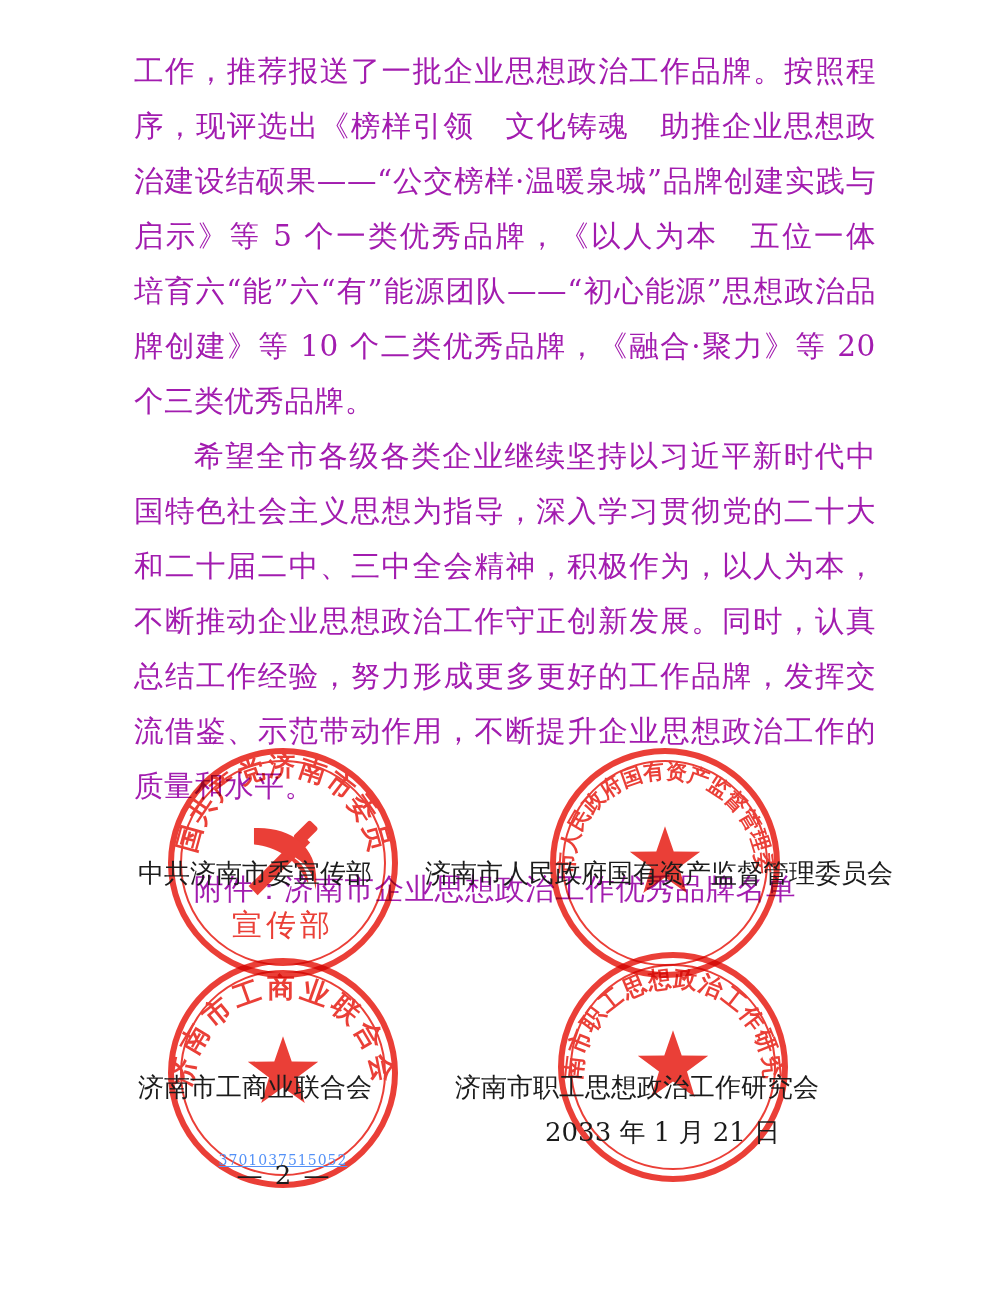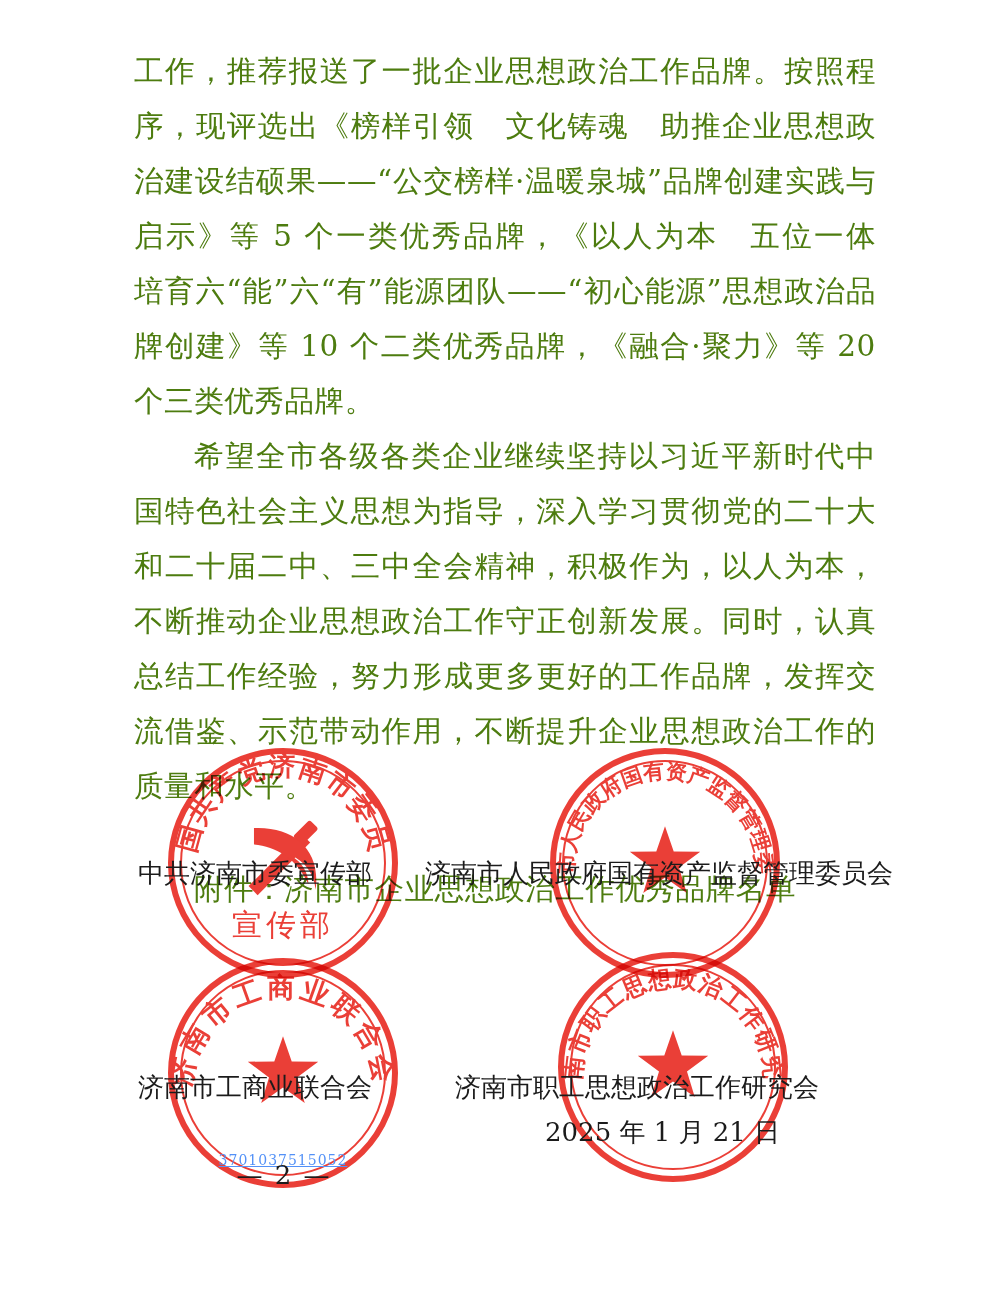--- a/index.html
+++ b/index.html
@@ -30,21 +30,21 @@
     width: 742px;
   }
 
   .para {
     font-size: 29.5px;
     line-height: 55px;
     letter-spacing: 0.6px;
     text-align: justify;
     text-justify: inter-ideograph;
     margin: 0 0 0 0;
-    color: #4d7c0f;
+    color: #a21caf;
   }
   .para.indent {
     text-indent: 60px;
   }
   .para.attachment {
     text-indent: 60px;
     margin-top: 48px;
   }
 
   
@@ -256,20 +256,20 @@
         <svg viewBox="0 0 100 95">
           <polygon fill="currentColor" points="50,2 61.8,35.9 97.6,36.3 68.9,57.8 79.4,92 50,71.2 20.6,92 31.1,57.8 2.4,36.3 38.2,35.9"></polygon>
         </svg>
       </div>
     </div>
 
     <div class="sign-label lbl-a">中共济南市委宣传部</div>
     <div class="sign-label lbl-b">济南市人民政府国有资产监督管理委员会</div>
     <div class="sign-label lbl-c">济南市工商业联合会</div>
     <div class="sign-label lbl-d">济南市职工思想政治工作研究会</div>
-    <div class="sign-label lbl-date">2025 年 1 月 21 日</div>
+    <div class="sign-label lbl-date">2033 年 1 月 21 日</div>
   </div>
 
   <div class="page-number">
     <span class="page-number-inner">— 2 —</span>
   </div>
 
 </div>
 
 </body></html>

